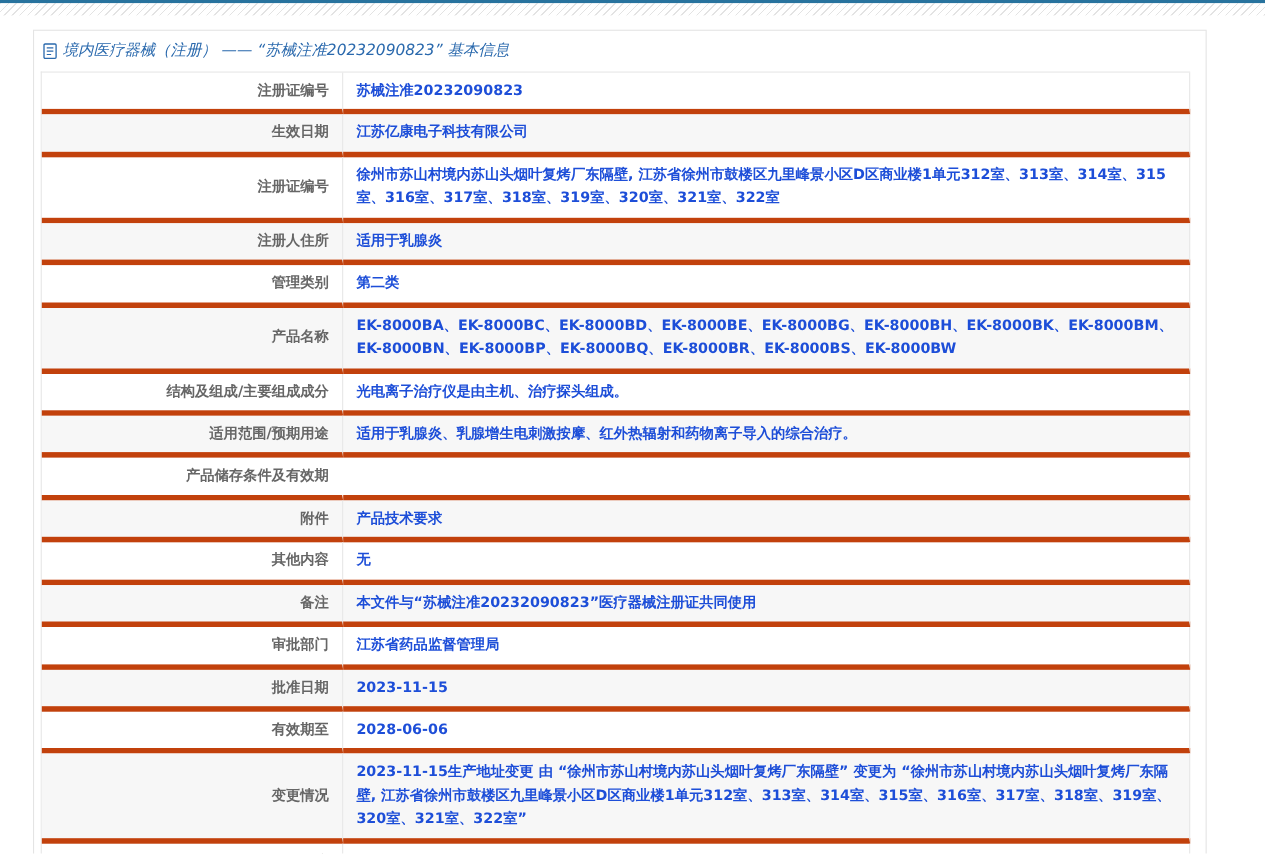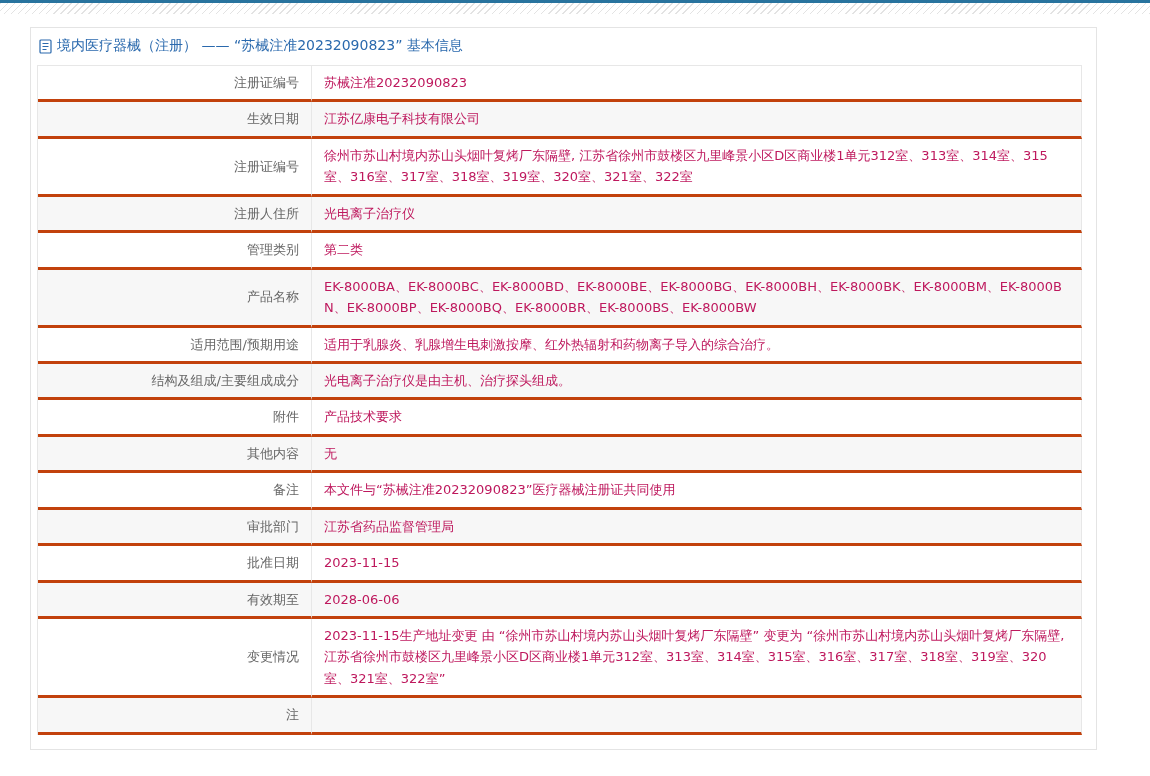--- a/index.html
+++ b/index.html
@@ -22,45 +22,47 @@
     padding: 0 14px 14px 6px;
   }
   .card-title {
     display: flex;
     align-items: center;
     gap: 5px;
     padding: 9px 2px 10px 2px;
     font-size: 14px;
     color: var(--title-color, #2a69ad);
     white-space: nowrap;
+    font-style: italic;
   }
   .doc-icon { display: inline-flex; align-items: center; }
   table.info-table {
     width: 100%;
     border-collapse: separate;
     border-spacing: 0;
     border-top: 1px solid #e7e7e7;
     border-left: 1px solid #e7e7e7;
     font-size: 13px;
     table-layout: fixed;
   }
   .info-table td {
     border-right: 1px solid #e7e7e7;
-    border-bottom: 3px solid #c2410c;
+    border-bottom: 5px solid #c2410c;
     padding: 6px 12px;
     line-height: 1.65;
     vertical-align: middle;
     word-break: break-all;
+    font-weight: bold;
   }
   .info-table td.label {
     width: 274px;
     text-align: right;
     color: #666666;
   }
-  .info-table td.value { color: #be185d; }
+  .info-table td.value { color: #1d4ed8; }
   .info-table tr:nth-child(even) { background: #f7f7f7; }
   .info-table td.label.no-divider { border-right-color: transparent; }
 </style>
 </head>
 <body>
 
 <div class="top-line"></div>
 <div class="stripe-band"></div>
 
 <div class="card">
@@ -84,37 +86,41 @@
         <tr>
           <td class="label">生效日期</td>
           <td class="value">江苏亿康电子科技有限公司</td>
         </tr>
         <tr>
           <td class="label">注册证编号</td>
           <td class="value">徐州市苏山村境内苏山头烟叶复烤厂东隔壁, 江苏省徐州市鼓楼区九里峰景小区D区商业楼1单元312室、313室、314室、315室、316室、317室、318室、319室、320室、321室、322室</td>
         </tr>
         <tr>
           <td class="label">注册人住所</td>
-          <td class="value">光电离子治疗仪</td>
+          <td class="value">适用于乳腺炎</td>
         </tr>
         <tr>
           <td class="label">管理类别</td>
           <td class="value">第二类</td>
         </tr>
         <tr>
           <td class="label">产品名称</td>
           <td class="value">EK-8000BA、EK-8000BC、EK-8000BD、EK-8000BE、EK-8000BG、EK-8000BH、EK-8000BK、EK-8000BM、EK-8000BN、EK-8000BP、EK-8000BQ、EK-8000BR、EK-8000BS、EK-8000BW</td>
         </tr>
         <tr>
+          <td class="label">结构及组成/主要组成成分</td>
+          <td class="value">光电离子治疗仪是由主机、治疗探头组成。</td>
+        </tr>
+        <tr>
           <td class="label">适用范围/预期用途</td>
           <td class="value">适用于乳腺炎、乳腺增生电刺激按摩、红外热辐射和药物离子导入的综合治疗。</td>
         </tr>
         <tr>
-          <td class="label">结构及组成/主要组成成分</td>
-          <td class="value">光电离子治疗仪是由主机、治疗探头组成。</td>
+          <td class="label no-divider">产品储存条件及有效期</td>
+          <td class="value"></td>
         </tr>
         <tr>
           <td class="label">附件</td>
           <td class="value">产品技术要求</td>
         </tr>
         <tr>
           <td class="label">其他内容</td>
           <td class="value">无</td>
         </tr>
         <tr>

